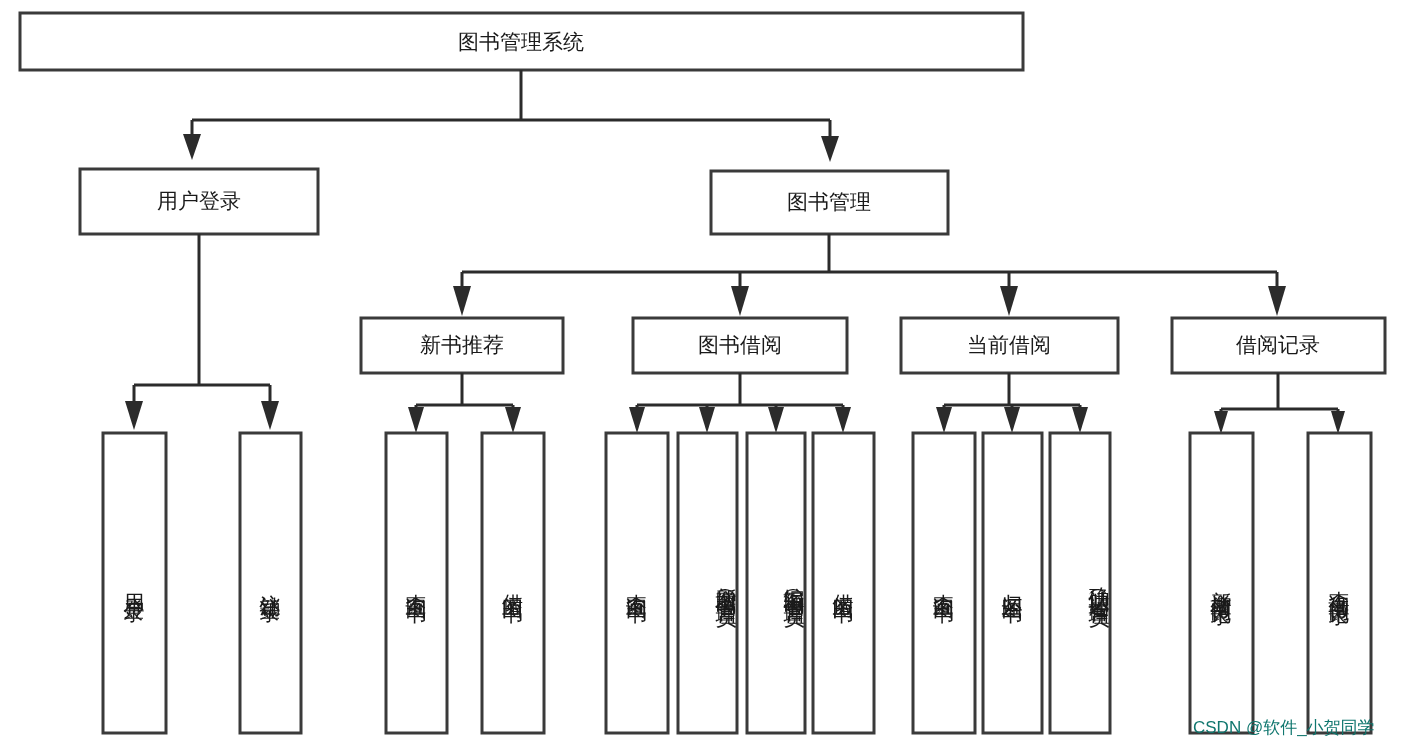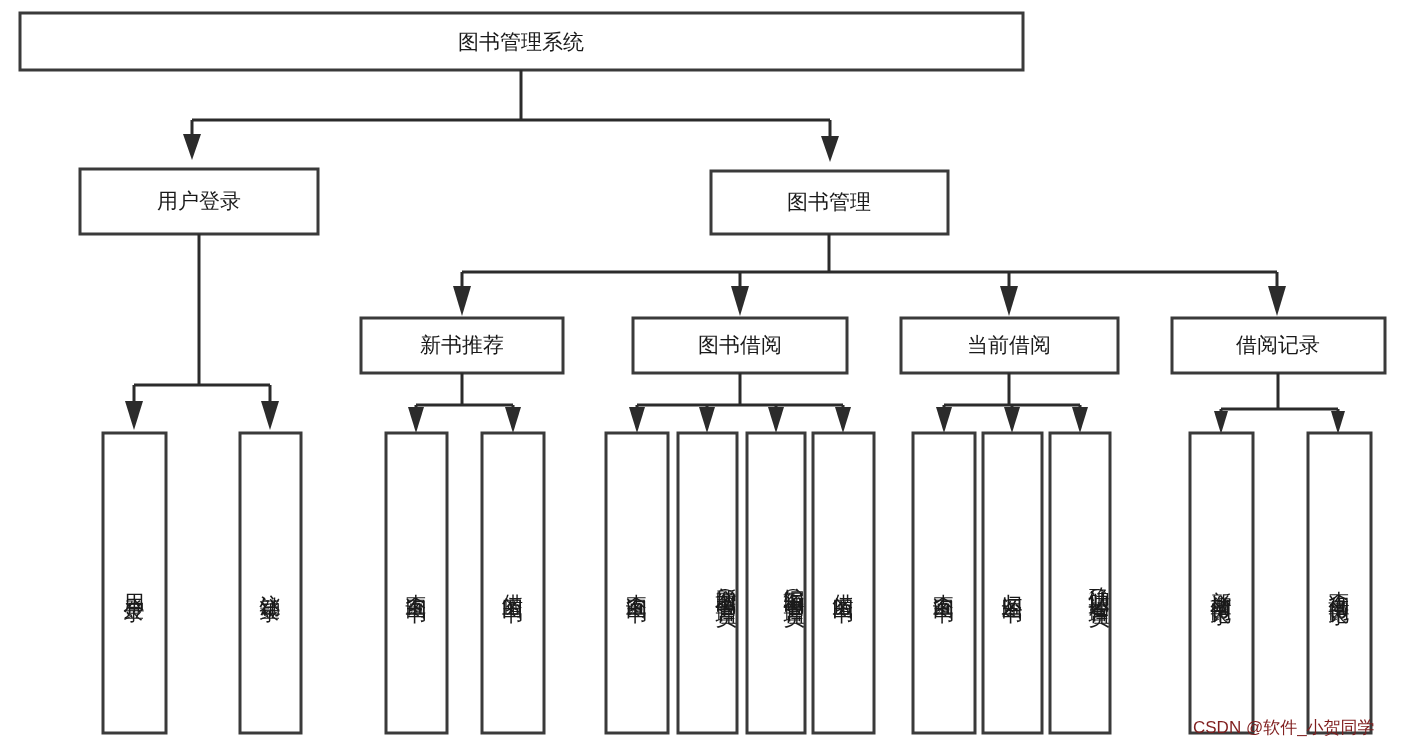--- a/index.html
+++ b/index.html
@@ -64,21 +64,21 @@
     display: flex;
     align-items: center;
     justify-content: center;
     text-align: center;
     pointer-events: none;
   }
   .watermark {
     position: absolute;
     font-family: "Liberation Sans", "DejaVu Sans", sans-serif;
     font-size: 17px;
-    color: #7f1d1d;
+    color: #0f766e;
     white-space: nowrap;
     user-select: none;
   }
 </style>
 </head>
 <body>
 
 <div id="diagram-root">
 
   <svg class="diagram-canvas" viewBox="0 0 1405 747">

